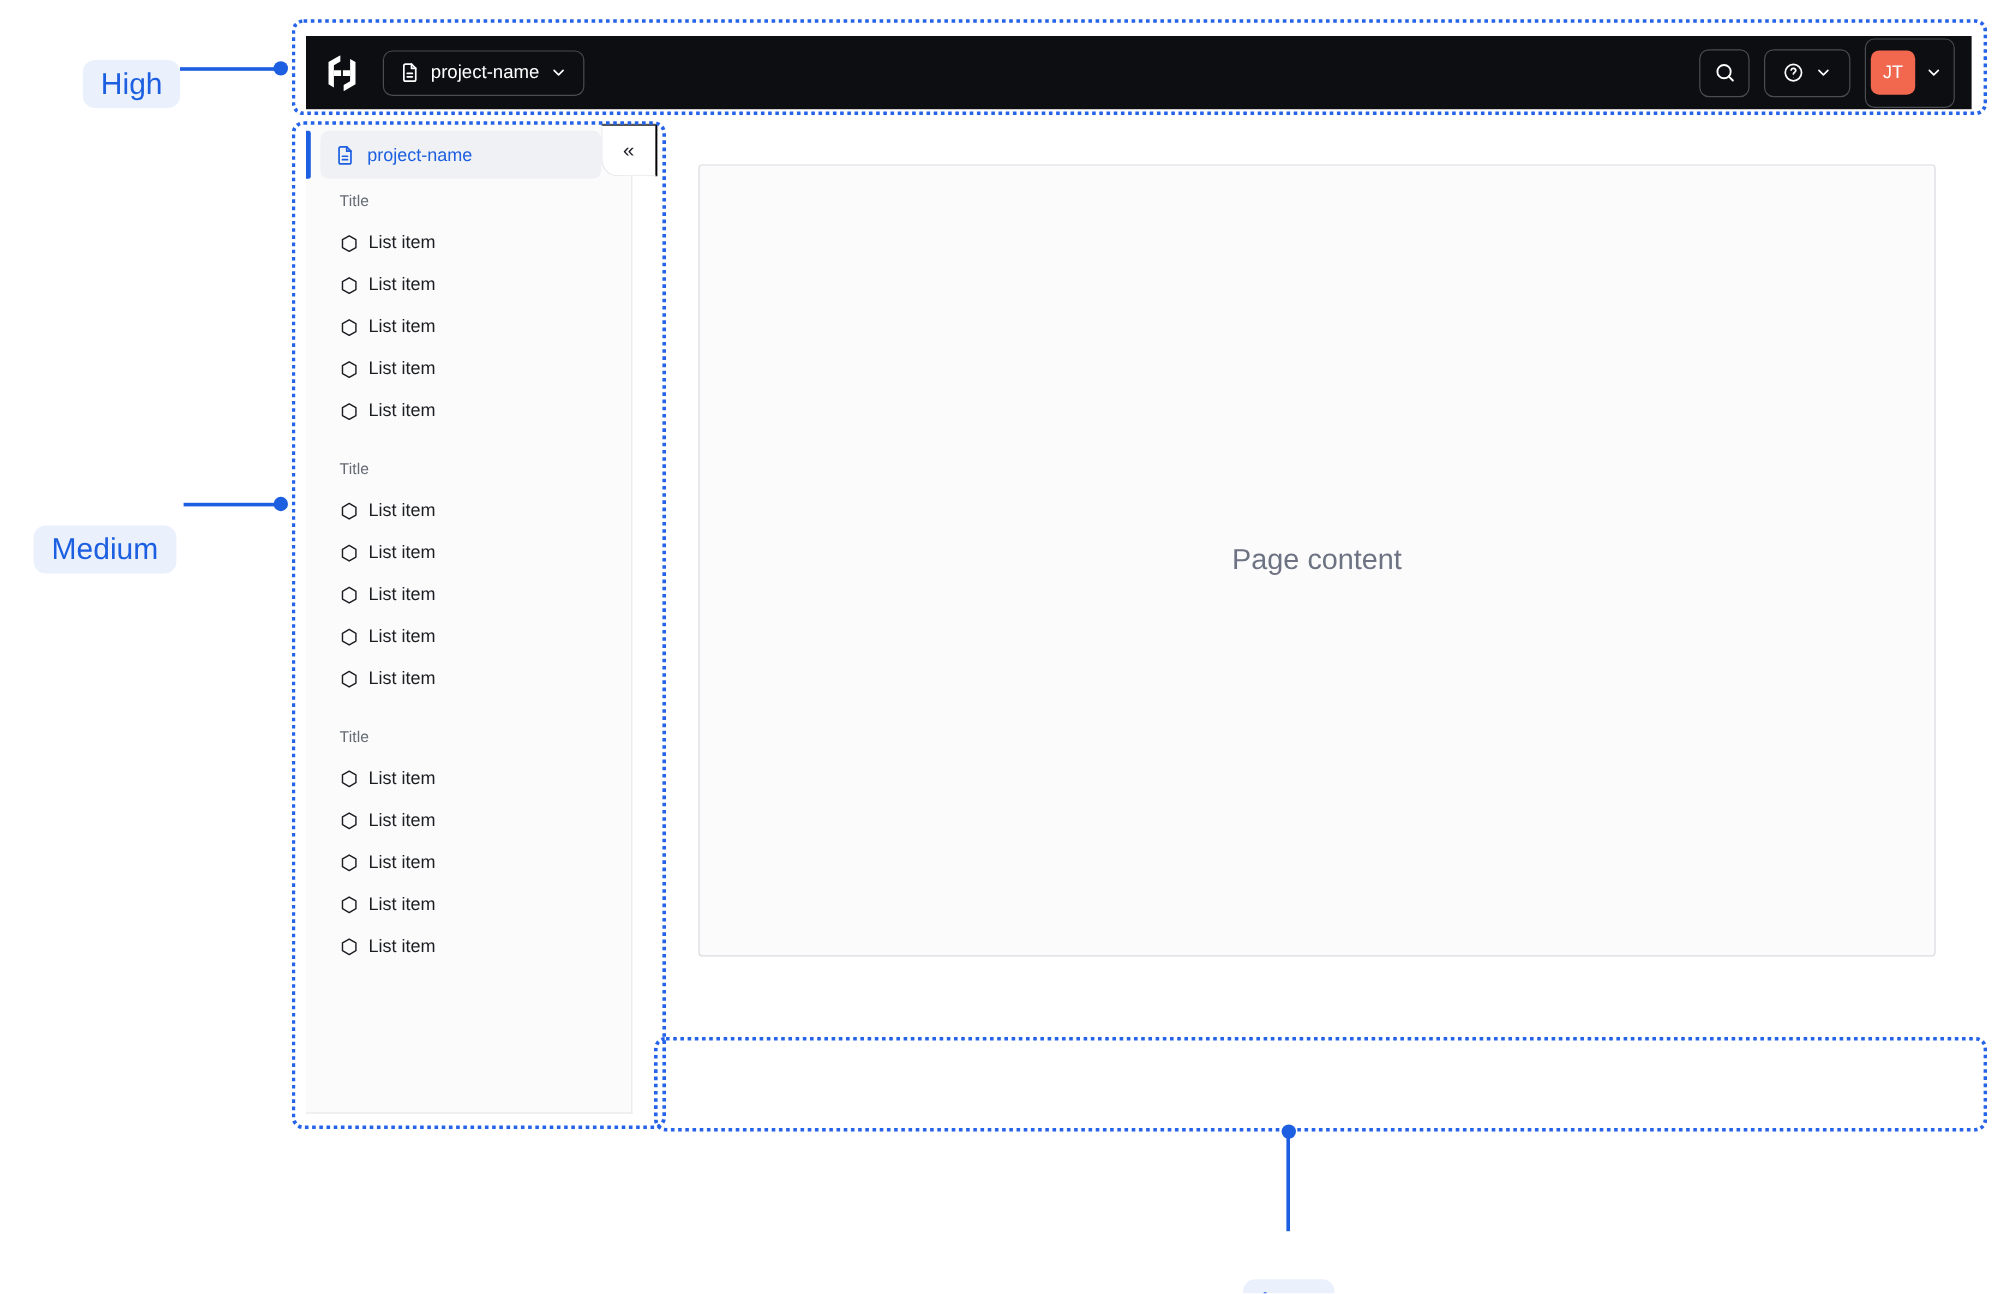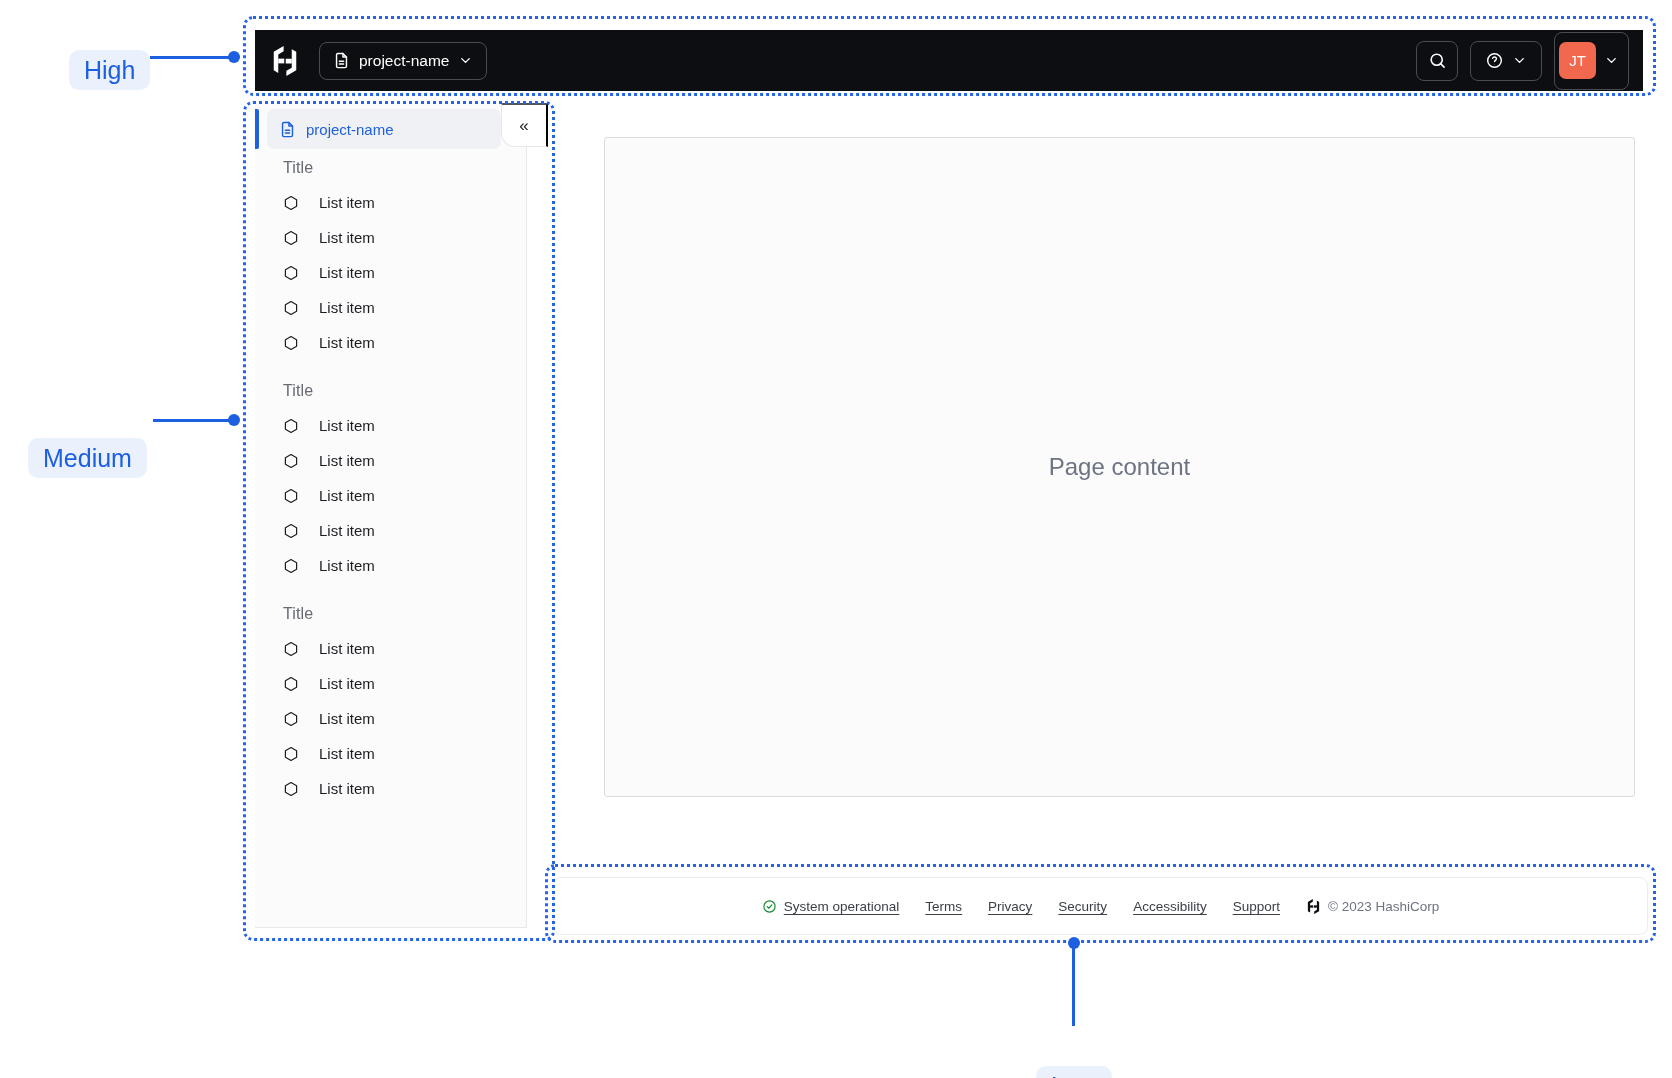--- a/index.html
+++ b/index.html
@@ -69,27 +69,27 @@
     background:var(--pill-bg); border-radius:7px; display:flex; align-items:center; gap:10px;
     padding:0 12px; color:var(--blue); font-size:15px; font-weight:500; cursor:pointer;}
   .side-header svg{width:17px; height:17px; flex:none;}
   .collapse-tab{position:absolute; left:501px; top:103px; width:47px; height:44px; background:#fff;
     border-left:1px solid var(--hairline); border-bottom:1px solid var(--hairline);
     border-radius:0 0 0 14px; display:flex; align-items:center; justify-content:center;
     font-size:17px; color:var(--text-dark); cursor:pointer;}
   .side-nav{position:absolute; left:0; top:48px; width:100%;}
   .group{padding-top:22px;}
   .group:first-child{padding-top:8px;}
-  .group-title{margin:0 0 8px 28px; height:18px; line-height:18px; font-size:16px; color:var(--text-gray); letter-spacing:.1px;}
-  .side-item{height:35px; display:flex; align-items:center; gap:20px; padding-left:28px;
+  .group-title{margin:0 0 8px 28px; height:18px; line-height:18px; font-size:13px; color:var(--text-gray); letter-spacing:.1px;}
+  .side-item{height:35px; display:flex; align-items:center; gap:8px; padding-left:28px;
     font-size:15px; color:var(--text-dark); cursor:pointer;}
   .side-item svg{width:16px; height:16px; flex:none;}
 
   
-  .content-panel{position:absolute; left:604px; top:137px; width:1031px; height:660px;
+  .content-panel{position:absolute; left:582px; top:137px; width:1031px; height:660px;
     background:#FBFBFC; border:1px solid #D9DBDF; border-radius:3px;
     display:flex; align-items:center; justify-content:center;}
   .content-placeholder{font-size:24px; color:var(--content-gray);}
 
   
   .footer-panel{position:absolute; left:553px; top:877px; width:1095px; height:58px;
     background:#fff; border:1px solid #ECEDEF; border-radius:8px;
     display:flex; align-items:center; justify-content:center;}
   .footer-row{display:flex; align-items:center; gap:26px; font-size:13.5px;}
   .footer-status{display:flex; align-items:center; gap:7px; color:var(--footer-link);
@@ -311,47 +311,20 @@
 </nav>
   </aside>
   <button class="collapse-tab">
     <span>«</span>
   </button>
 
   <main class="content-panel">
     <span class="content-placeholder">Page content</span>
   </main>
 
-  <footer class="footer-panel">
-    <div class="footer-row">
-      <a class="footer-status">
-        <svg viewBox="0 0 24 24">
-            <use href="#ic-check-circle"></use>
-          </svg>
-        <span>System operational</span>
-      </a>
-      <div class="footer-links">
-  <a>Terms</a>
-
-  <a>Privacy</a>
-
-  <a>Security</a>
-
-  <a>Accessibility</a>
-
-  <a>Support</a>
-</div>
-      <div class="footer-brand">
-        <svg viewBox="0 0 24 24" fill="currentColor">
-            <use href="#ic-hashicorp"></use>
-          </svg>
-        <span>© 2023 HashiCorp</span>
-      </div>
-    </div>
-  </footer>
 
   <div class="anno-box box-high"></div>
   <div class="anno-box box-medium"></div>
   <div class="anno-box box-low"></div>
 
   <div class="anno-line line-high"></div>
   <div class="anno-dot dot-high"></div>
   <div class="anno-label label-high">High</div>
 
   <div class="anno-line line-medium"></div>

